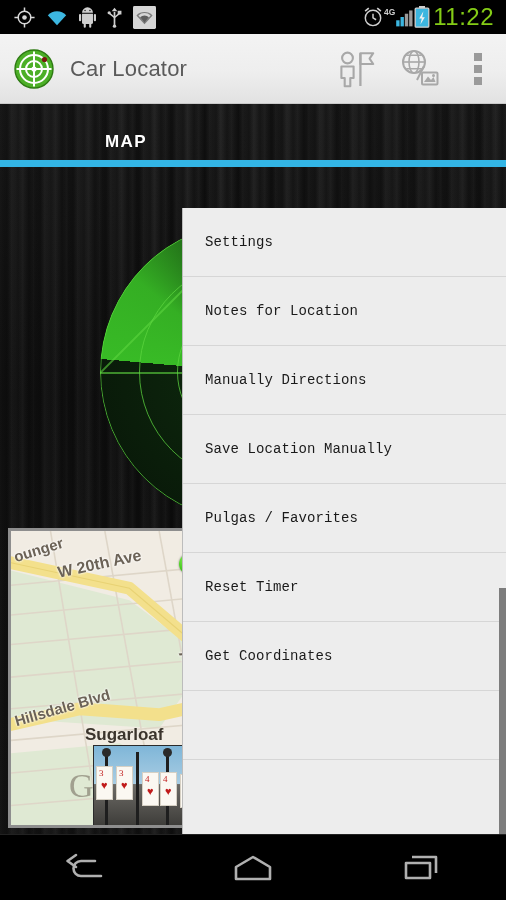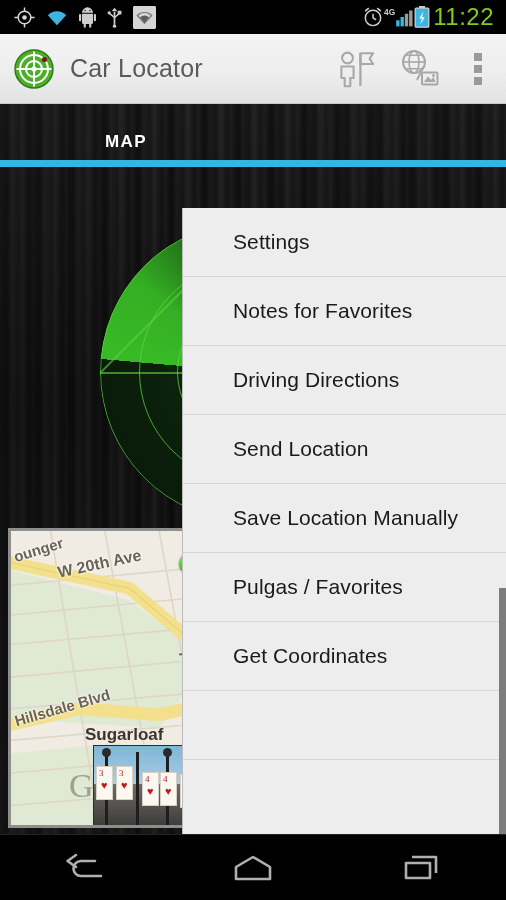--- a/index.html
+++ b/index.html
@@ -28,21 +28,21 @@
 
   
   #action-bar {
     position:absolute; left:0; top:34px; width:506px; height:70px;
     background:linear-gradient(to bottom,#f3f3f3 0%,#eeeeee 55%,#e2e2e2 100%);
     border-bottom:1px solid #c9c9c9;
     display:flex; align-items:center;
   }
   #app-icon { width:40px; height:40px; margin-left:14px; flex:0 0 auto; position:relative; }
   #app-title {
-    margin-left:16px; font-size:25px; color:#5a5a5a;
+    margin-left:16px; font-size:22px; color:#5a5a5a;
     font-family:"Liberation Sans", sans-serif; letter-spacing:0.2px;
   }
   #action-icons { margin-left:auto; display:flex; align-items:center; }
   .act-btn {
     width:62px; height:70px; display:flex; align-items:center; justify-content:center;
     cursor:pointer;
   }
   .act-btn.overflow { width:56px; }
 
   
@@ -161,23 +161,22 @@
     border-left:1px solid #bcbcbc;
     z-index:20; overflow:hidden;
   }
   .menu-item {
     position:relative; height:69px; display:flex; align-items:center;
     padding-left:22px; cursor:pointer;
     border-bottom:1px solid #d6d6d6;
     background:#ededed;
   }
   .menu-item .label {
-    font-size:21px; color:#1a1a1a; font-family:Liberation Sans, sans-serif;
+    font-size:14px; color:#1a1a1a; font-family:Liberation Mono, monospace;
     letter-spacing:0.1px;
-    margin-left:28px;
   }
   #menu-scrollbar {
     position:absolute; right:0px; top:380px; width:7px; height:350px;
     background:#7d7d7d; z-index:25;
   }
 
   
   #nav-bar {
     position:absolute; left:0; bottom:0; width:506px; height:66px;
     background:#000; display:flex; align-items:center; justify-content:space-around;
@@ -400,33 +399,33 @@
             <span class="heart">♥</span>
           </div>
       </div>
     </div>
 
     <div id="menu">
       <div class="menu-item">
         <span class="label">Settings</span>
       </div>
       <div class="menu-item">
-        <span class="label">Notes for Favorites</span>
-      </div>
-      <div class="menu-item">
-        <span class="label">Driving Directions</span>
-      </div>
-      <div class="menu-item">
-        <span class="label">Send Location</span>
+        <span class="label">Notes for Location</span>
+      </div>
+      <div class="menu-item">
+        <span class="label">Manually Directions</span>
       </div>
       <div class="menu-item">
         <span class="label">Save Location Manually</span>
       </div>
       <div class="menu-item">
         <span class="label">Pulgas / Favorites</span>
+      </div>
+      <div class="menu-item">
+        <span class="label">Reset Timer</span>
       </div>
       <div class="menu-item">
         <span class="label">Get Coordinates</span>
       </div>
       <div class="menu-item">
         
       </div>
 
       <div id="menu-scrollbar"></div>
     </div>

